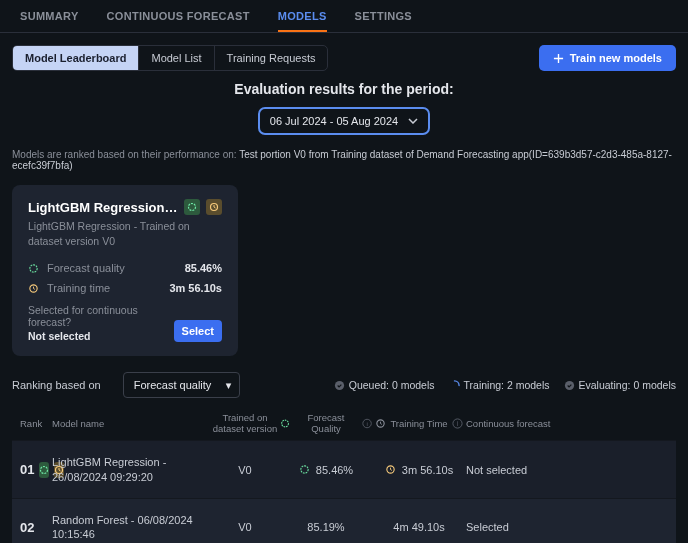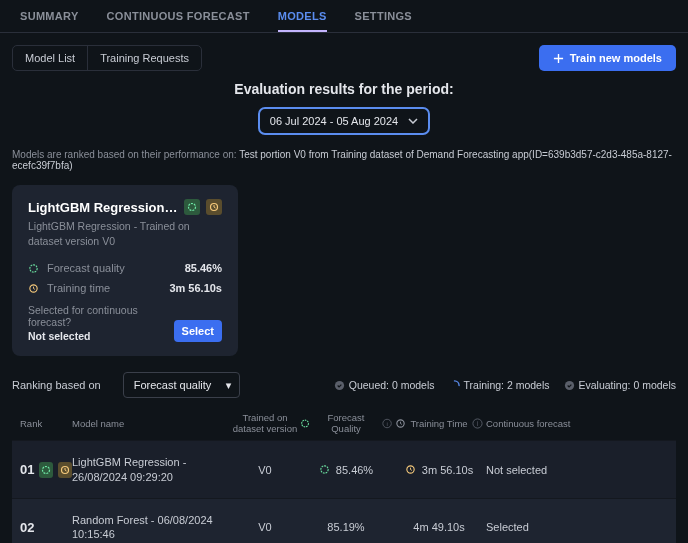--- a/index.html
+++ b/index.html
@@ -1,20 +1,20 @@
 <!DOCTYPE html>
 <html><head>
 <meta charset="utf-8">
 <style>
 * { margin: 0; padding: 0; box-sizing: border-box; }
 body { background: #0f1419; color: #e4e6eb; font-family: -apple-system, BlinkMacSystemFont, sans-serif; font-size: 12px; width: 688px; height: 543px; overflow: hidden; }
 
 .tabs { display: flex; gap: 28px; padding: 10px 20px 0; border-bottom: 1px solid #2a2f3a; }
 .tab { color: #8a8f99; font-weight: 600; font-size: 11px; padding-bottom: 8px; cursor: pointer; letter-spacing: 0.3px; }
-.tab.active { color: #5b8def; border-bottom: 2px solid #c4b5fd; }
+.tab.active { color: #5b8def; border-bottom: 2px solid #f97316; }
 
 .toolbar { display: flex; align-items: center; padding: 12px 12px 10px; gap: 0; }
 .seg-group { display: flex; border: 1px solid #2a2f3a; border-radius: 5px; overflow: hidden; }
 .seg { padding: 6px 12px; font-size: 11px; color: #c8ccd4; cursor: pointer; border-right: 1px solid #2a2f3a; }
 .seg:last-child { border-right: none; }
 .seg.active { background: #c5d4f5; color: #1a1f2e; font-weight: 600; }
 .spacer { flex: 1; }
 .primary-btn { background: #3b6ef0; color: #fff; border: none; border-radius: 5px; padding: 7px 14px; font-size: 11px; font-weight: 600; cursor: pointer; display: flex; align-items: center; gap: 6px; }
 
 .period-row { display: flex; align-items: center; gap: 10px; padding: 0 12px 10px; flex-direction: column; }
@@ -41,21 +41,21 @@
 .select-btn { background: #3b6ef0; color: #fff; border: none; border-radius: 4px; padding: 5px 8px; font-size: 11px; font-weight: 600; cursor: pointer; }
 
 .rank-row { display: flex; align-items: center; padding: 0 12px 8px; gap: 22px; }
 .rank-lbl { font-size: 11px; color: #c8ccd4; }
 .rank-select { border: 1px solid #3a3f4a; border-radius: 4px; padding: 6px 28px 6px 10px; font-size: 11px; color: #e4e6eb; background: transparent; position: relative; cursor: pointer; }
 .status-pills { display: flex; gap: 14px; font-size: 10.5px; color: #c8ccd4; align-items: center; }
 .pill-icon { display: inline-flex; align-items: center; gap: 4px; }
 
 .table { margin: 0 12px; }
 .thead { display: flex; padding: 6px 8px; font-size: 9.5px; color: #8a8f99; align-items: center; }
-.col-rank { width: 52px; }
+.col-rank { width: 32px; }
 .col-name { width: 158px; }
 .col-ver { width: 70px; text-align: center; }
 .col-fq { width: 92px; text-align: center; }
 .col-tt { width: 94px; text-align: center; }
 .col-cf { width: 94px; }
 .thead .hdr { display: flex; align-items: center; gap: 4px; justify-content: center; }
 .thead .col-rank, .thead .col-name, .thead .col-cf { justify-content: flex-start; }
 
 .trow { display: flex; align-items: center; padding: 14px 8px; font-size: 11px; background: #1e2430; border-top: 1px solid #14181f; }
 .trow:nth-child(odd) { background: #1a1f2a; }
@@ -74,20 +74,21 @@
 
 <div class="tabs">
   <div class="tab">SUMMARY</div>
   <div class="tab">CONTINUOUS FORECAST</div>
   <div class="tab active">MODELS</div>
   <div class="tab">SETTINGS</div>
 </div>
 
 <div class="toolbar">
   <div class="seg-group">
+    <div class="seg active">Model Leaderboard</div>
     <div class="seg">Model List</div>
     <div class="seg">Training Requests</div>
   </div>
   <div class="spacer"></div>
   <button class="primary-btn">
     <span>
         <svg class="icon-sm" viewBox="0 0 12 12">
           <path d="M6 1v10M1 6h10" stroke="#fff" stroke-width="1.5" fill="none"></path>
         </svg>
       </span>

